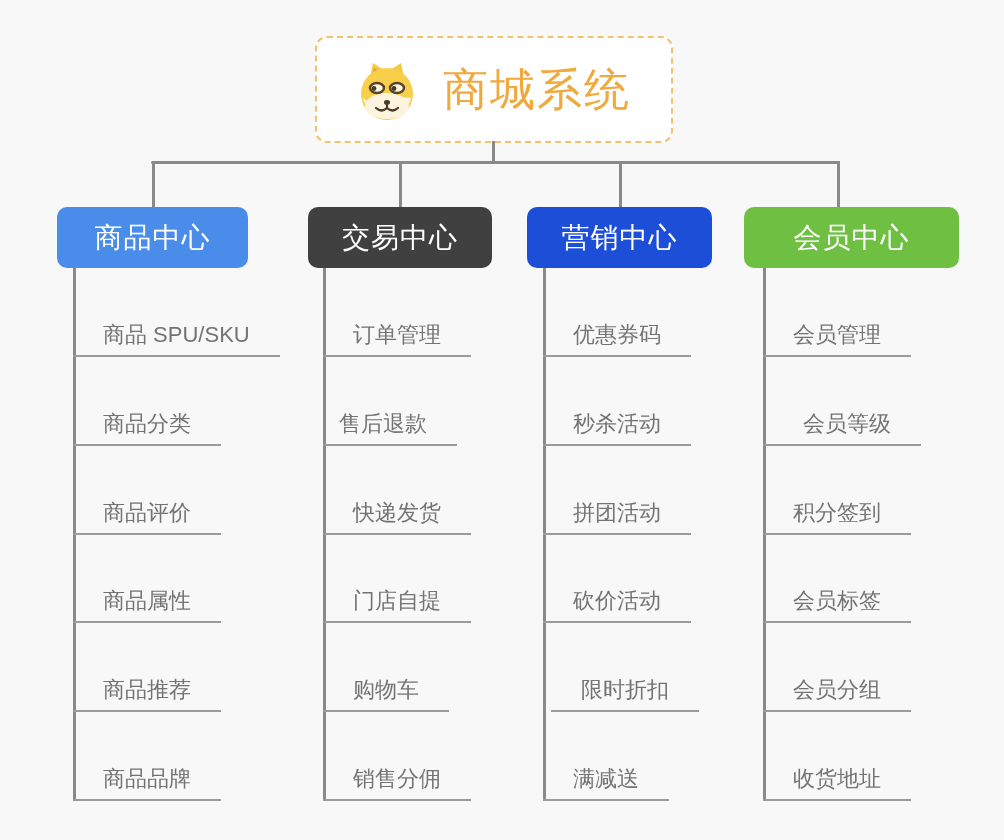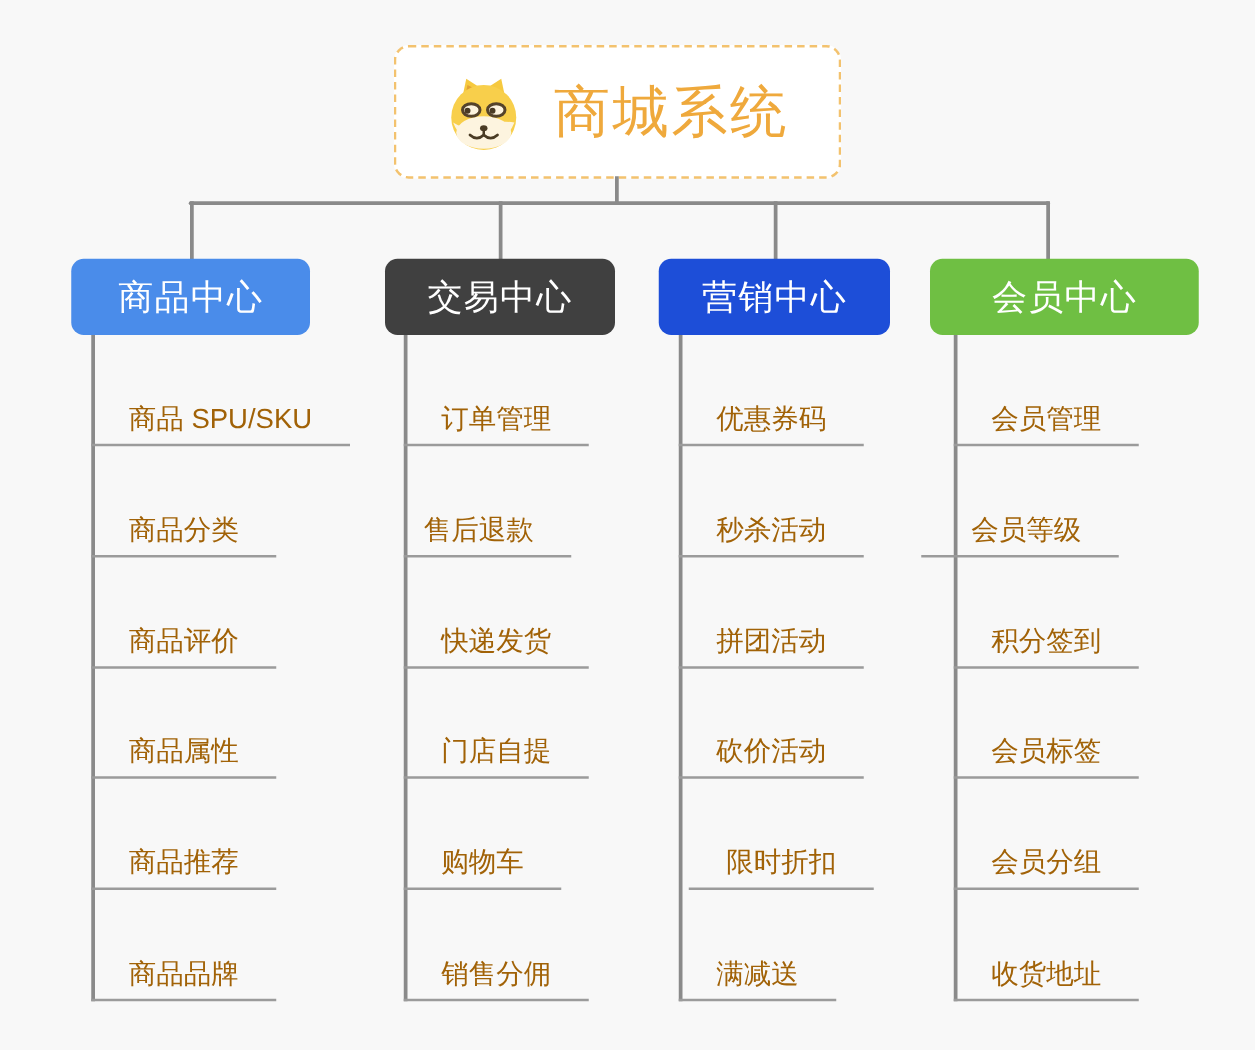--- a/index.html
+++ b/index.html
@@ -28,21 +28,21 @@
   .conn.bus{border-radius:2px;}
   
   .head{
     position:absolute;top:207px;height:61px;border-radius:10px;
     display:flex;align-items:center;justify-content:center;
     color:#fff;font-size:28px;letter-spacing:1px;white-space:nowrap;
   }
   
   .child{
     position:absolute;
-    font-size:22px;line-height:28px;color:#a16207;
+    font-size:22px;line-height:28px;color:#737373;
     padding:0 30px 6px 30px;
     border-bottom:2px solid #9B9B9B;
     white-space:nowrap;
   }
 </style>
 </head>
 <body>
 
 <div class="canvas" style="--bg: #F8F8F8; --conn: #8A8A8A; --root-text: #EFA93C; --root-border: #F3C26E;">
 
@@ -102,19 +102,19 @@
       <div class="child" style="left: 543px; top: 321px;">优惠券码</div>
       <div class="child" style="left: 543px; top: 410px;">秒杀活动</div>
       <div class="child" style="left: 543px; top: 499px;">拼团活动</div>
       <div class="child" style="left: 543px; top: 587px;">砍价活动</div>
       <div class="child" style="left: 551px; top: 676px;">限时折扣</div>
       <div class="child" style="left: 543px; top: 765px;">满减送</div>
       <div class="conn" style="left: 837px; top: 161px; width: 3px; height: 50px;"></div>
       <div class="head" style="left: 744px; width: 215px; background: rgb(111, 191, 67);">会员中心</div>
       <div class="conn" style="left: 763px; top: 268px; width: 3px; height: 533px;"></div>
       <div class="child" style="left: 763px; top: 321px;">会员管理</div>
-      <div class="child" style="left: 737px; top: 410px; padding-left: 40px;">会员等级</div>
+      <div class="child" style="left: 763px; top: 410px; padding-left: 40px;">会员等级</div>
       <div class="child" style="left: 763px; top: 499px;">积分签到</div>
       <div class="child" style="left: 763px; top: 587px;">会员标签</div>
       <div class="child" style="left: 763px; top: 676px;">会员分组</div>
       <div class="child" style="left: 763px; top: 765px;">收货地址</div>
     </div>
 </div>
 
 </body></html>

